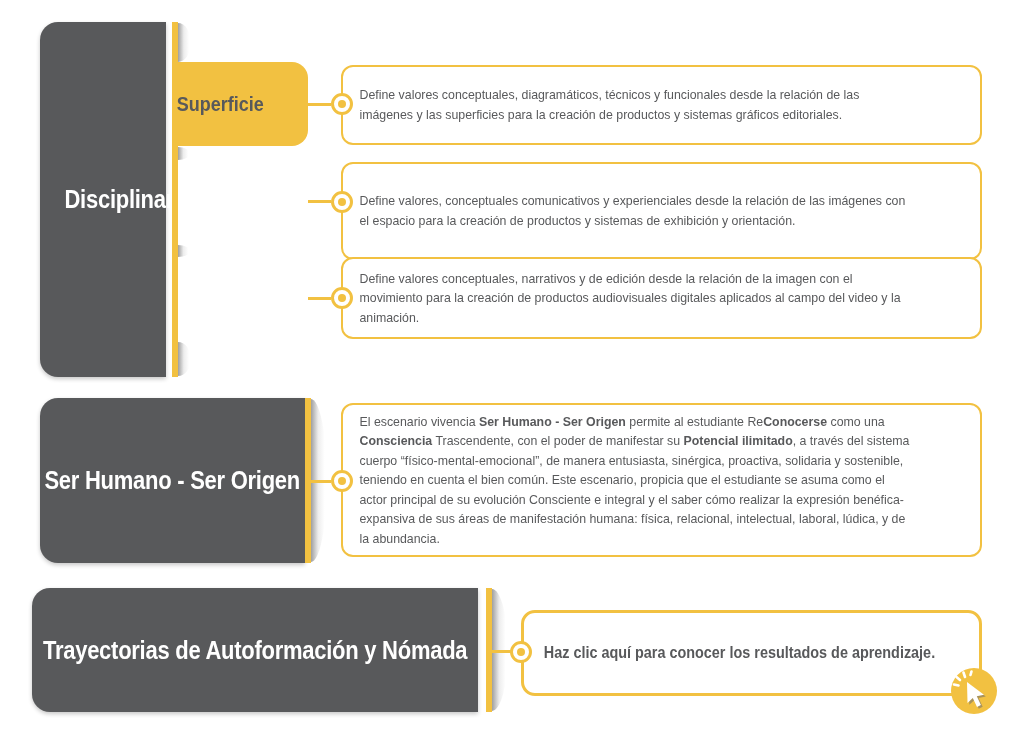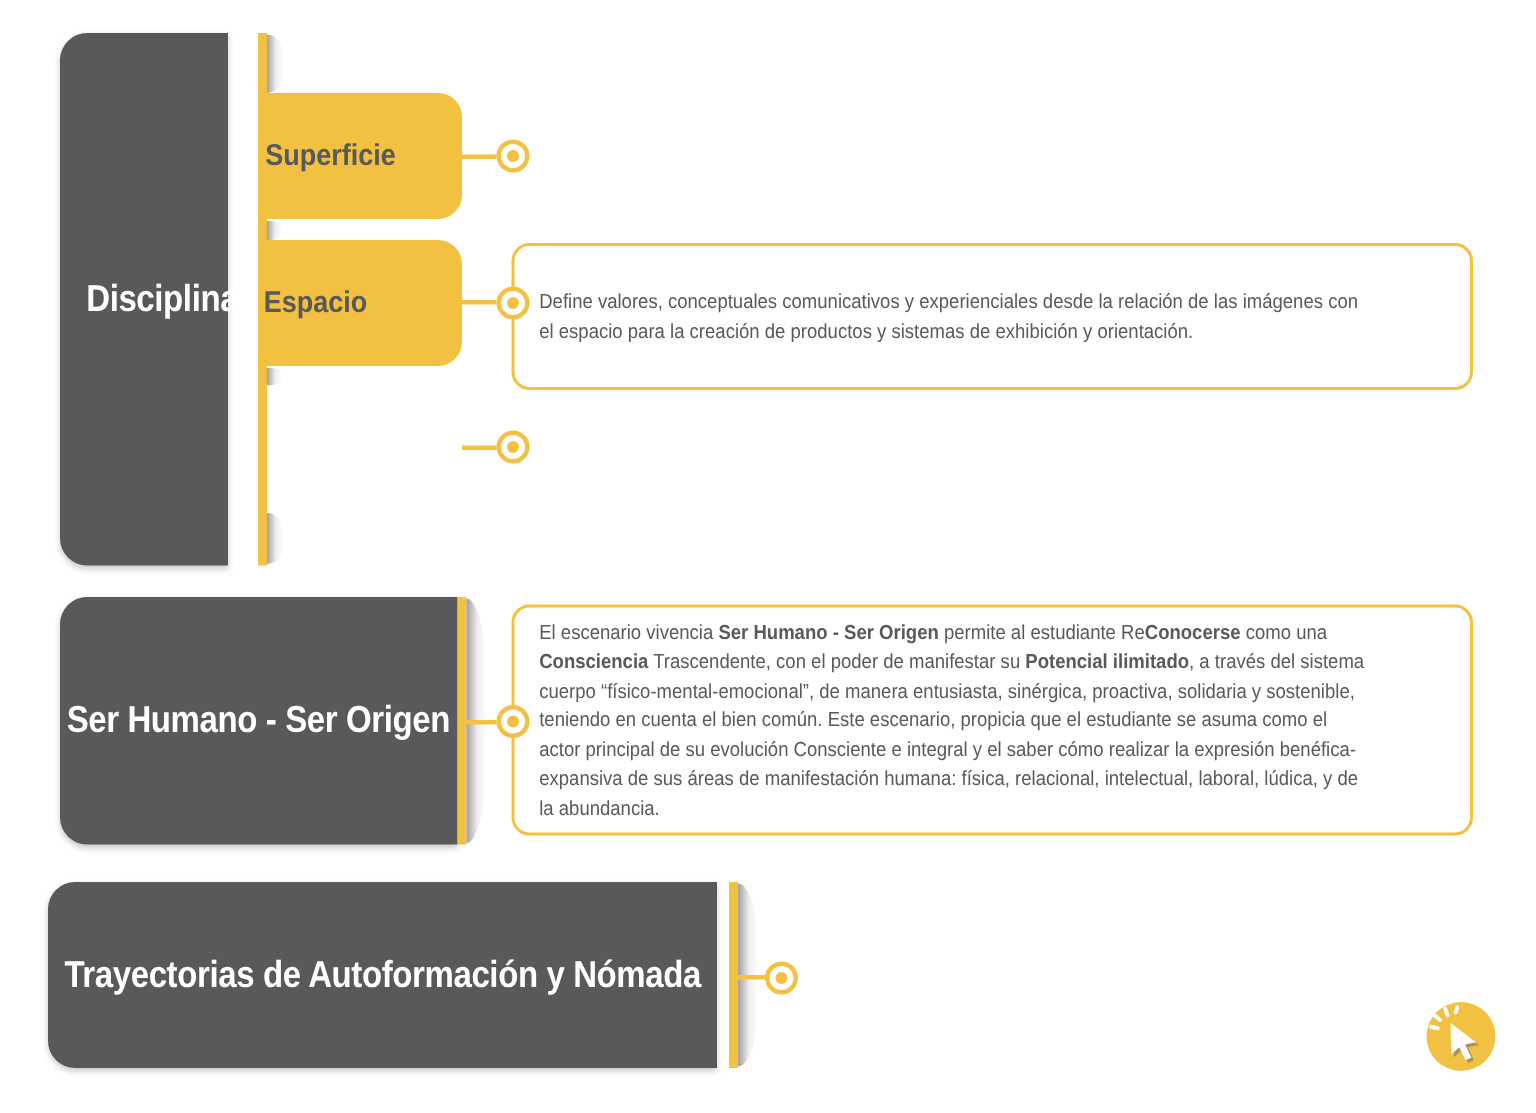--- a/index.html
+++ b/index.html
@@ -11,21 +11,21 @@
   .dark-box {
     position: absolute; background: var(--dark-gray, #58595B);
     border-radius: 18px 0 0 18px;
     display: flex; align-items: center; justify-content: center;
     box-shadow: 0 2px 4px rgba(0,0,0,.22);
   }
   .dark-title {
     color: #fff; font-weight: bold; font-size: 25px; white-space: nowrap;
     transform: scaleX(.88); letter-spacing: -.3px;
   }
-  #disciplinar-box { left: 40px; top: 22px;  width: 112px; height: 355px; padding-left: 32px; }
+  #disciplinar-box { left: 40px; top: 22px;  width: 126px; height: 355px; padding-left: 32px; }
   #ser-box         { left: 40px; top: 398px; width: 265px; height: 165px; }
   #tray-box        { left: 32px; top: 588px; width: 446px; height: 124px; }
 
   
   .strip { position: absolute; width: 6px; background: var(--yellow, #F2C141); }
   #strip-1 { left: 172px; top: 22px;  height: 355px; }
   #strip-2 { left: 305px; top: 398px; height: 165px; }
   #strip-3 { left: 486px; top: 588px; height: 124px; }
 
   
@@ -114,30 +114,33 @@
   </div>
   <div class="strip" id="strip-1"></div>
   <div class="curl" id="curl-1a"></div>
   <div class="curl" id="curl-1b"></div>
   <div class="curl" id="curl-1c"></div>
   <div class="curl" id="curl-1d"></div>
 
   <div class="ylabel" id="ylabel-0">
     <span>Superficie</span>
   </div>
-  <div class="ylabel" id="ylabel-1">
-    <span>Espacio</span>
-  </div>
 
   <div class="conn" id="conn-0"></div>
   <div class="conn" id="conn-1"></div>
   <div class="conn" id="conn-2"></div>
 
+  <div class="desc-box" id="desc-0">
+    <div class="desc-text">Define valores conceptuales, diagramáticos, técnicos y funcionales desde la relación de las imágenes y las superficies para la creación de productos y sistemas gráficos editoriales.</div>
+  </div>
   <div class="desc-box" id="desc-1">
     <div class="desc-text">Define valores, conceptuales comunicativos y experienciales desde la relación de las imágenes con el espacio para la creación de productos y sistemas de exhibición y orientación.</div>
+  </div>
+  <div class="desc-box" id="desc-2">
+    <div class="desc-text">Define valores conceptuales, narrativos y de edición desde la relación de la imagen con el movimiento para la creación de productos audiovisuales digitales aplicados al campo del video y la animación.</div>
   </div>
 
   <div class="node" id="node-0"></div>
   <div class="node" id="node-1"></div>
   <div class="node" id="node-2"></div>
 
   <div class="dark-box" id="ser-box">
     <span class="dark-title">Ser Humano - Ser Origen</span>
   </div>
   <div class="strip" id="strip-2"></div>
@@ -149,20 +152,23 @@
   </div>
   <div class="node" id="node-3"></div>
 
   <div class="dark-box" id="tray-box">
     <span class="dark-title">Trayectorias de Autoformación y Nómada</span>
   </div>
   <div class="strip" id="strip-3"></div>
   <div class="curl" id="curl-3"></div>
   <div class="conn" id="conn-4"></div>
 
+  <div class="cta-box">
+    <span class="cta-text">Haz clic aquí para conocer los resultados de aprendizaje.</span>
+  </div>
   <div class="node" id="node-4"></div>
 
   <div class="click-icon">
     <svg viewBox="0 0 46 46" width="46" height="46">
       <circle cx="23" cy="23" r="23" fill="#F2C141"></circle>
       <g stroke="#ffffff" stroke-width="2.6" stroke-linecap="round">
         <line x1="14" y1="9" x2="12.5" y2="4.5"></line>
         <line x1="9" y1="12" x2="5.5" y2="9"></line>
         <line x1="7.5" y1="17.5" x2="3" y2="16.5"></line>
         <line x1="19.5" y1="7" x2="20.5" y2="3.5"></line>

